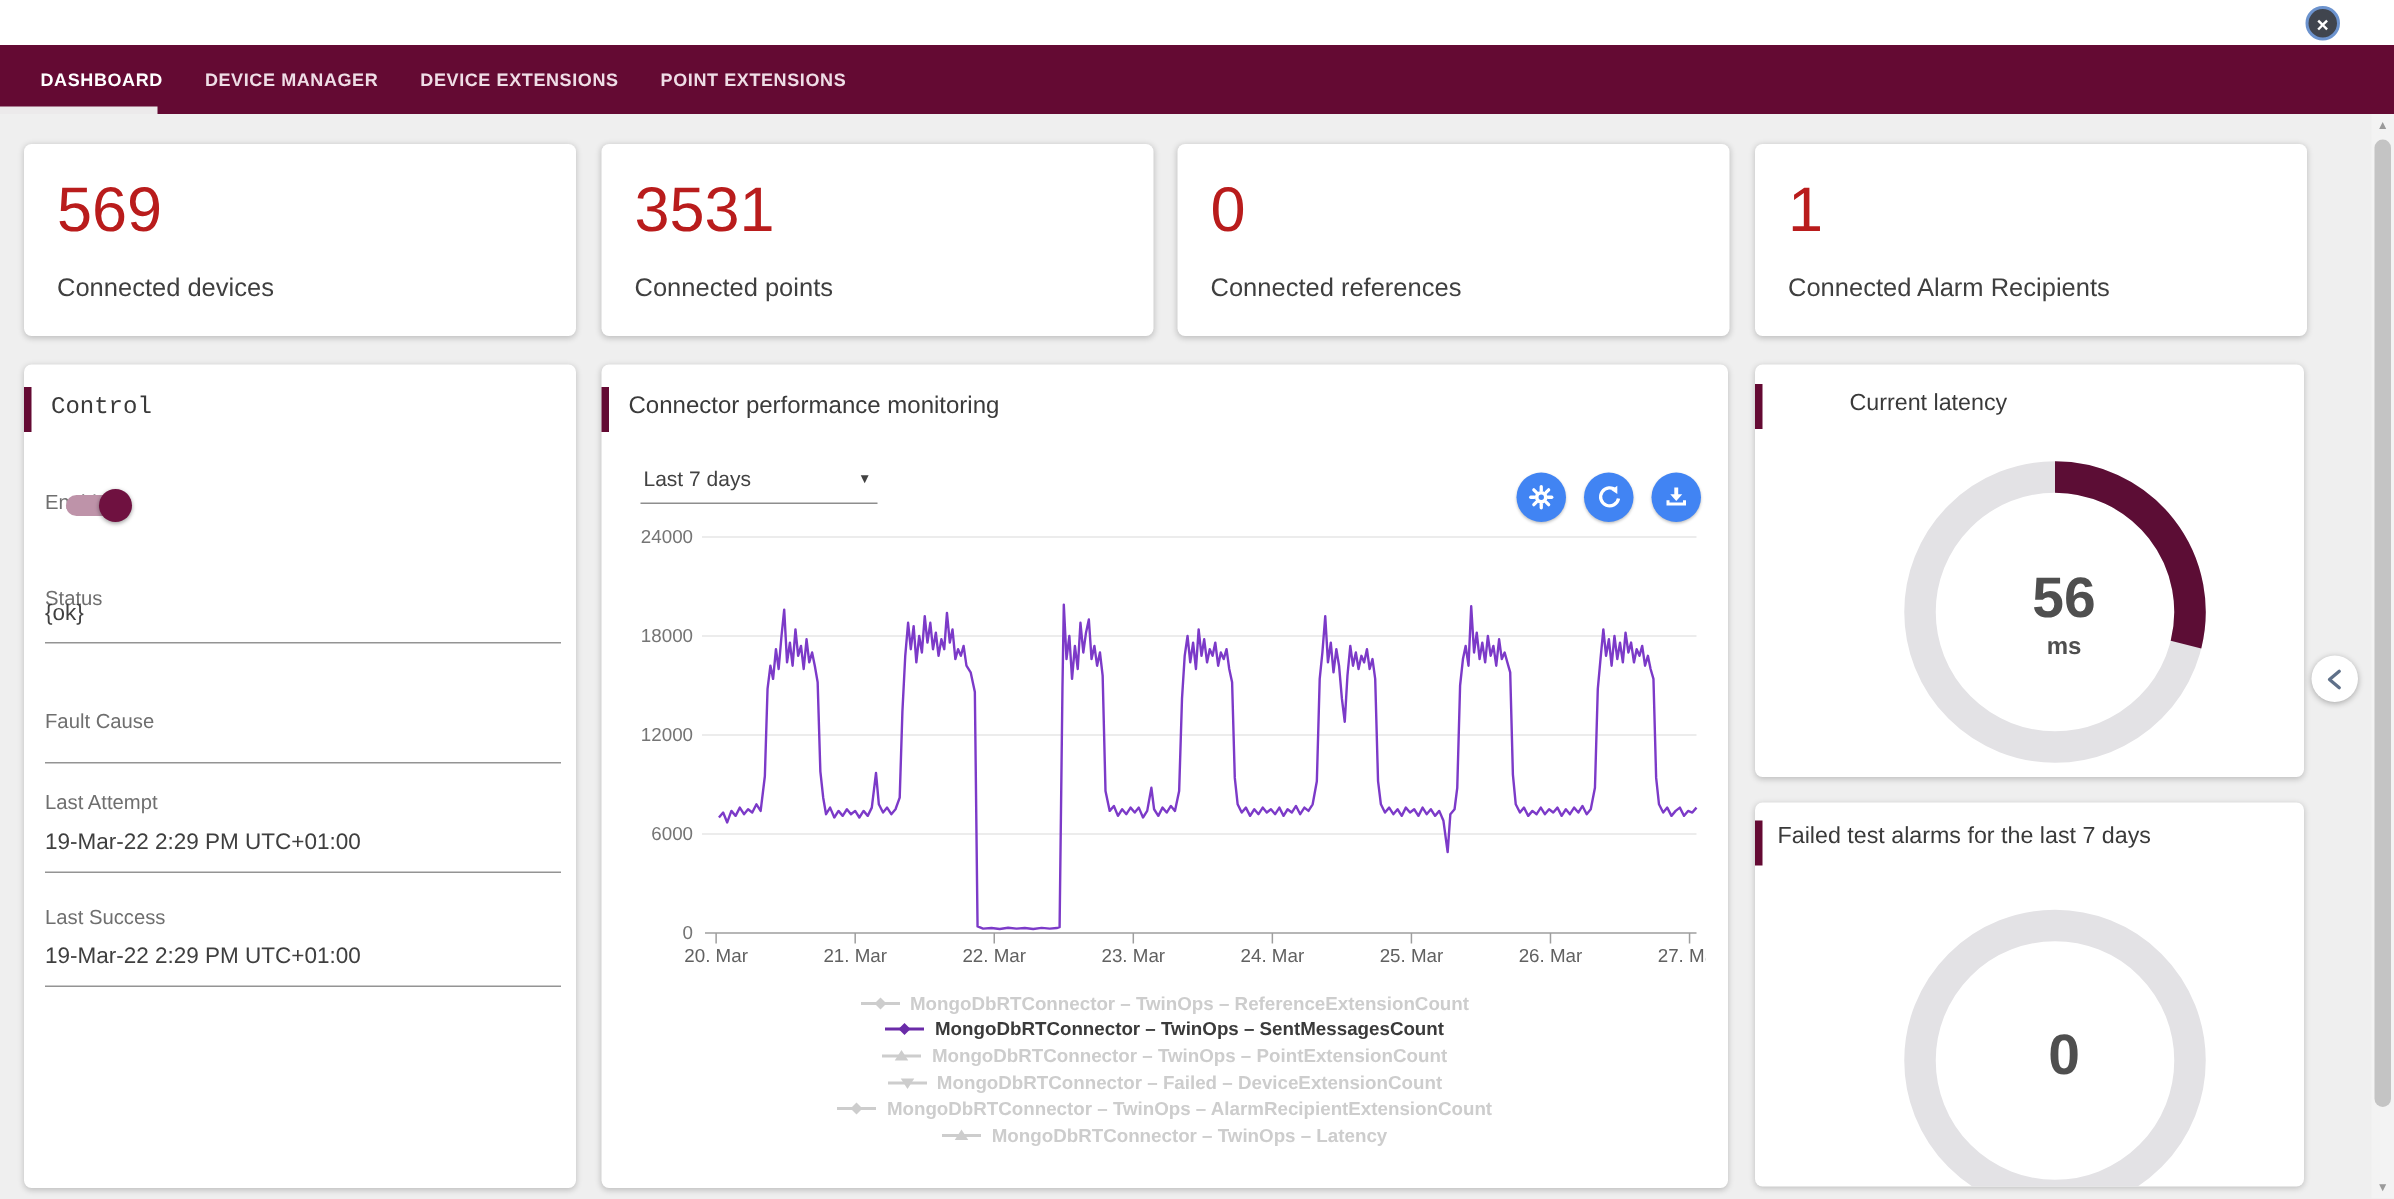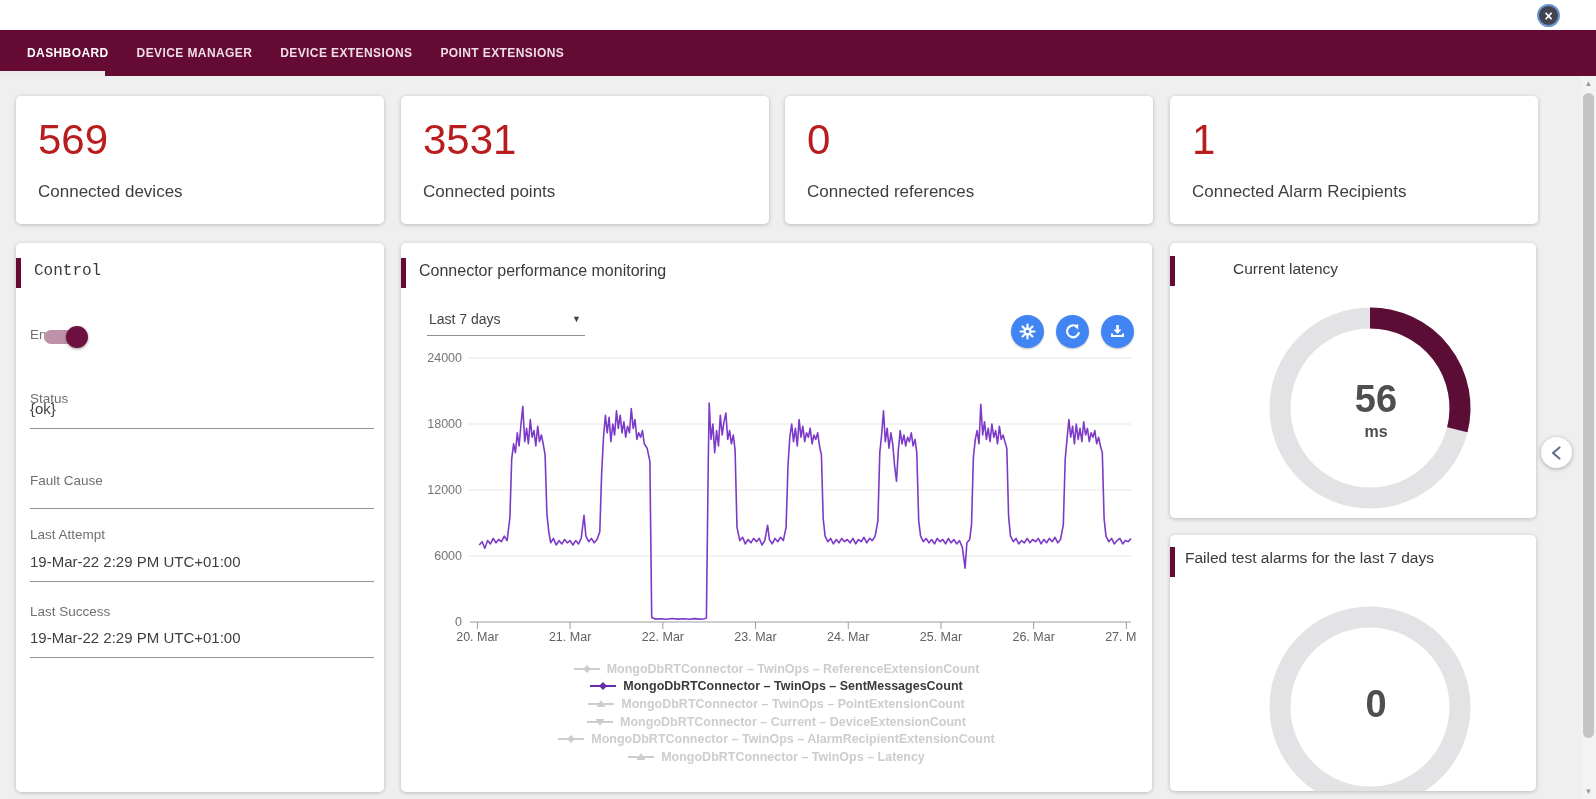--- a/index.html
+++ b/index.html
@@ -228,21 +228,21 @@
             <line x1="0" y1="5" x2="26" y2="5" stroke="#cdcdcd" stroke-width="2"></line>
             <polygon points="13,1 17.5,8 8.5,8" fill="#cdcdcd"></polygon>
           </svg>
         <span>MongoDbRTConnector – TwinOps – PointExtensionCount</span>
       </div>
       <div class="legend-row">
         <svg width="26" height="10" viewBox="0 0 26 10">
             <line x1="0" y1="5" x2="26" y2="5" stroke="#cdcdcd" stroke-width="2"></line>
             <polygon points="8.5,2 17.5,2 13,9" fill="#cdcdcd"></polygon>
           </svg>
-        <span>MongoDbRTConnector – Current – DeviceExtensionCount</span>
+        <span>MongoDbRTConnector – Failed – DeviceExtensionCount</span>
       </div>
       <div class="legend-row">
         <svg width="26" height="10" viewBox="0 0 26 10">
             <line x1="0" y1="5" x2="26" y2="5" stroke="#cdcdcd" stroke-width="2"></line>
             <polygon points="13,1 17,5 13,9 9,5" fill="#cdcdcd"></polygon>
           </svg>
         <span>MongoDbRTConnector – TwinOps – AlarmRecipientExtensionCount</span>
       </div>
       <div class="legend-row">
         <svg width="26" height="10" viewBox="0 0 26 10">

